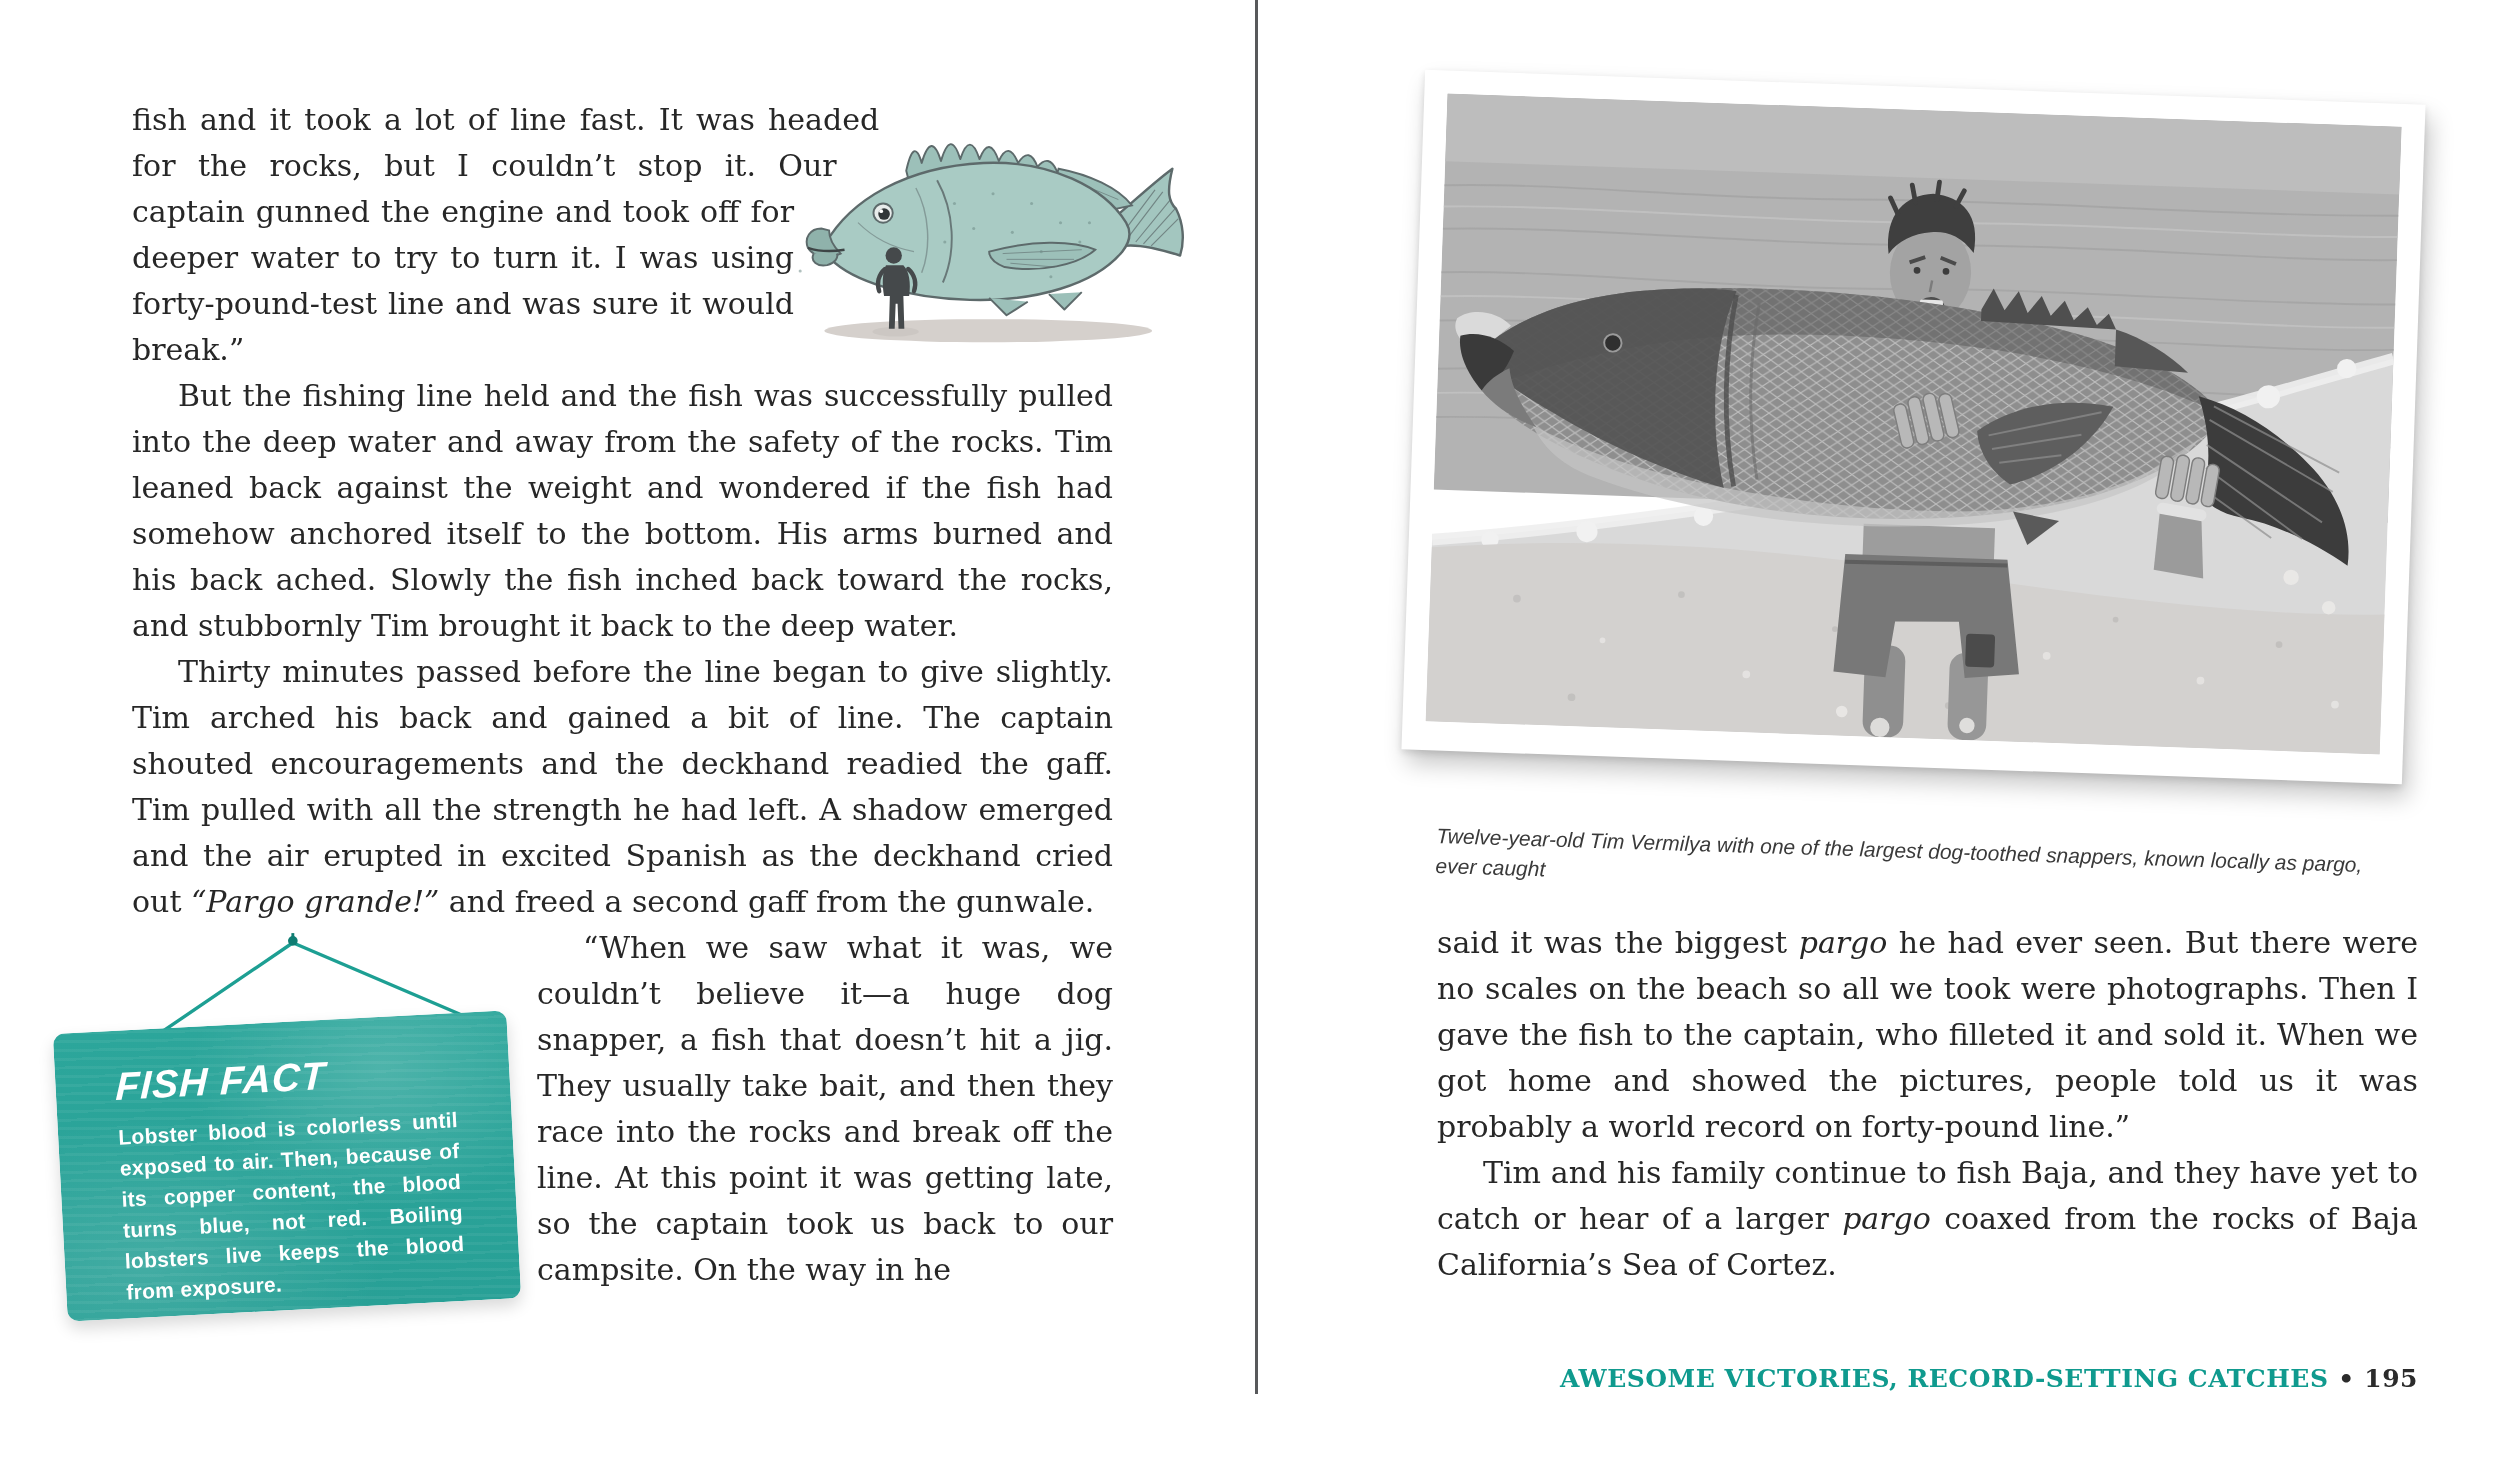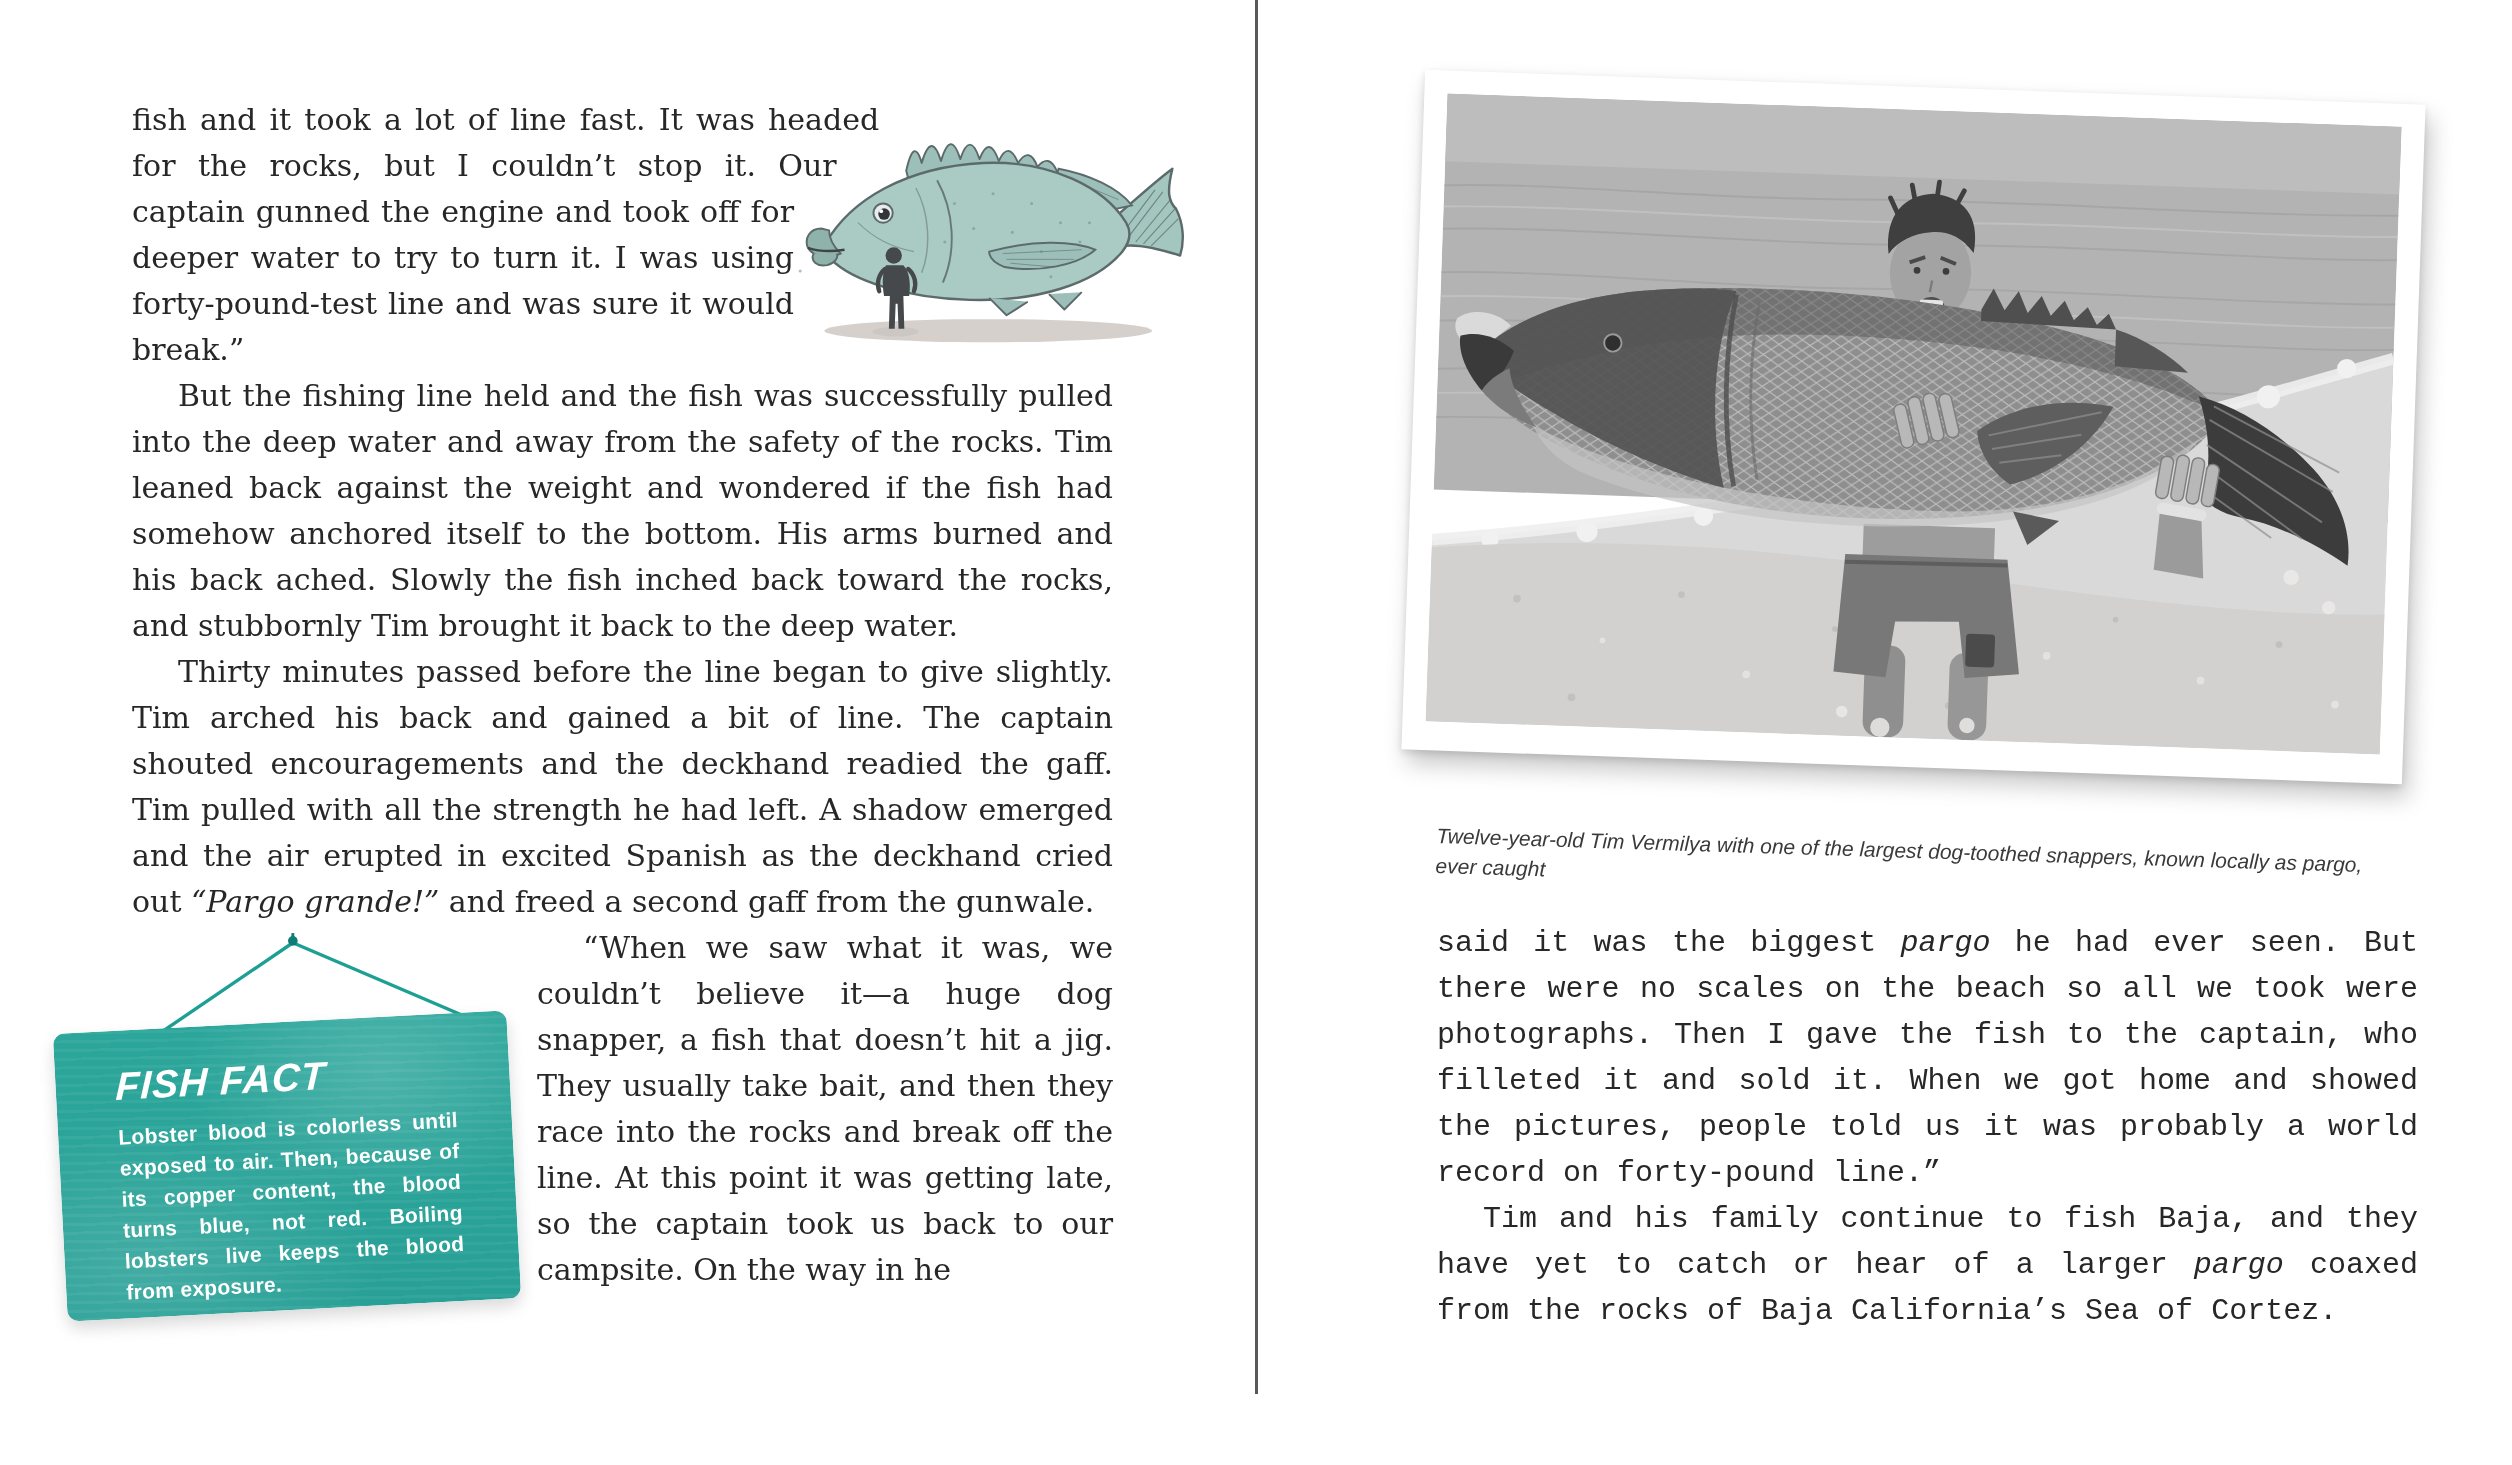--- a/index.html
+++ b/index.html
@@ -67,21 +67,21 @@
   .photo-caption {
     position:absolute; left:1437px; top:821px; width:957px;
     transform:rotate(1.8deg); transform-origin:left top;
     font-family:"Liberation Sans", sans-serif; font-style:italic;
     font-size:21px; line-height:30px; color:#3a3a3a;
   }
   .text-col-right {
     position:absolute; left:1437px; top:920px; width:981px;
     font-size:30px; line-height:46px; text-align:justify; color:#272727;
   }
-  .text-col-right p { margin:0;font-family:Liberation Mono, monospace; }
+  .text-col-right p { margin:0; }
   .text-col-right p.indent { text-indent:46px; }
 </style>
 </head>
 <body>
 
 <div class="spread">
 
   <div class="text-col">
 
     <div class="fish-float">
@@ -289,15 +289,16 @@
     </svg>
   </div>
 
   <div class="photo-caption"><span>Twelve-year-old Tim Vermilya with one of the largest dog-toothed snappers, known locally as </span><span>pargo</span><span>, ever caught</span></div>
 
   <div class="text-col-right">
     <p><span>said it was the biggest </span><span class="emph">pargo</span><span> he had ever seen. But there were no scales on the beach so all we took were photographs. Then I gave the fish to the captain, who filleted it and sold it. When we got home and showed the pictures, people told us it was probably a world record on forty-pound line.”</span></p>
     <p class="indent"><span>Tim and his family continue to fish Baja, and they have yet to catch or hear of a larger </span><span class="emph">pargo</span><span> coaxed from the rocks of Baja California’s Sea of Cortez.</span></p>
   </div>
 
+  <div class="footer footer-right"><span class="section">AWESOME VICTORIES, RECORD-SETTING CATCHES</span><span class="sep">•</span><span class="pnum">195</span></div>
 
 </div>
 
 
 </body></html>

